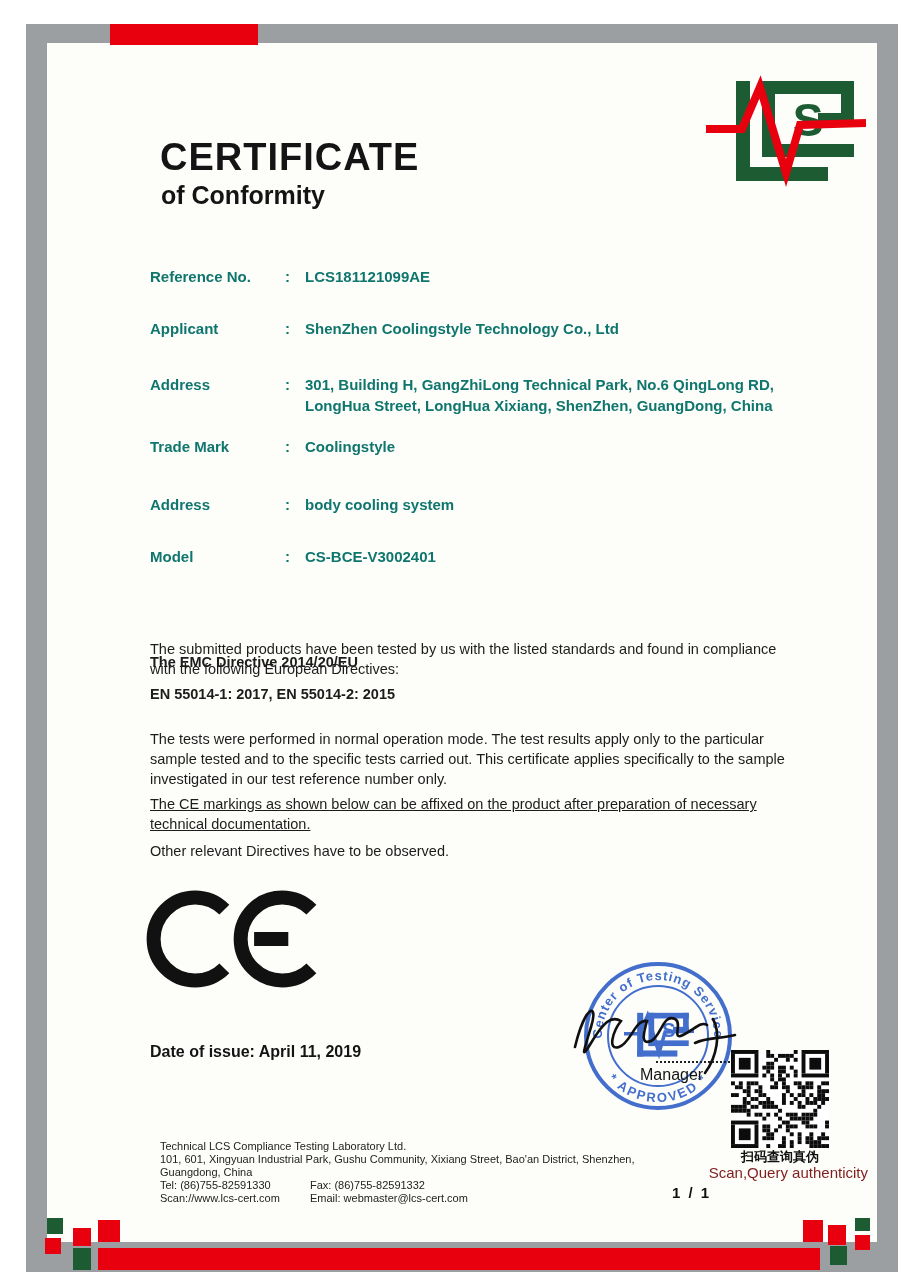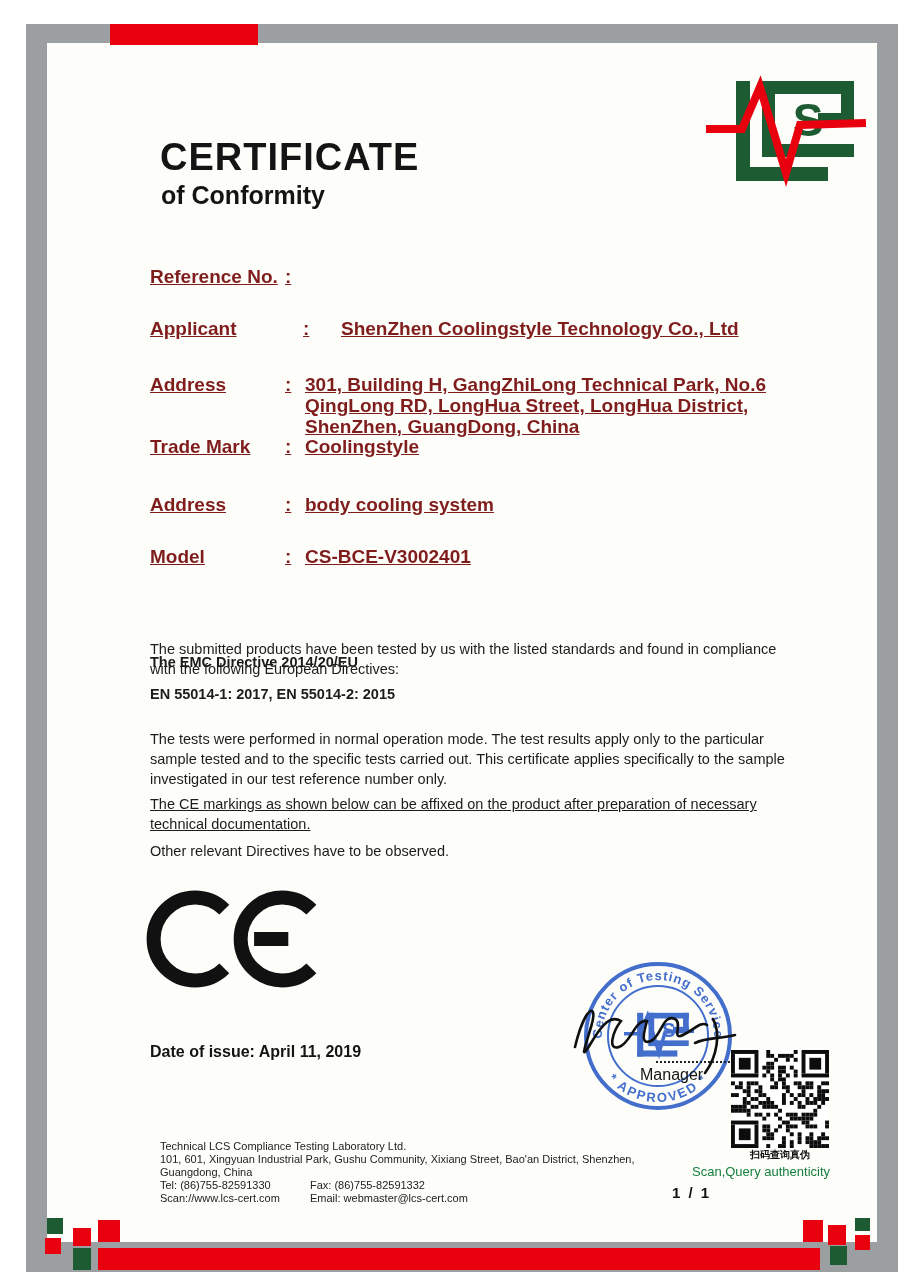--- a/index.html
+++ b/index.html
@@ -9,34 +9,34 @@
   
   #paper{left:47px;top:43px;width:830px;height:1199px;background:#fdfdfa;}
   
   #frame{left:26px;top:24px;width:872px;height:1248px;border:solid #9c9fa2;border-width:19px 21px 30px 21px;box-sizing:border-box;}
   .red{background:#e8000f;}
   .green{background:#1d5c33;}
   
   #title-main{left:160px;top:136px;font-size:38px;font-weight:bold;letter-spacing:1px;color:#141414;}
   #title-sub{left:161px;top:181px;font-size:25px;font-weight:bold;color:#141414;}
   
-  .field-row{left:150px;width:640px;display:flex;font-size:19px;font-weight:bold;line-height:21px;color:#7f1d1d;text-decoration:underline;}
+  .field-row{left:150px;width:640px;display:flex;font-size:15px;font-weight:bold;line-height:21px;color:#0f766e;}
   .field-label{width:135px;flex:0 0 135px;}
   .field-colon{width:20px;flex:0 0 20px;}
   .field-value{flex:1;}
   
   .para{left:150px;width:640px;font-size:14.5px;line-height:20px;color:#1c1c1c;}
   .para.bold{font-weight:bold;}
   
   .foot{font-size:11px;line-height:13px;color:#222;}
   .foot-row{display:flex;}
   .foot-col1{width:150px;flex:0 0 150px;}
   #page-number{left:672px;top:1184px;font-size:15px;font-weight:bold;letter-spacing:2px;color:#111;}
-  #qr-caption-zh{left:700px;top:1148px;width:160px;text-align:center;font-size:10px;font-weight:bold;color:#111;}
-  #qr-caption-en{left:692px;top:1164px;width:176px;text-align:left;font-size:13px;color:#15803d;}
+  #qr-caption-zh{left:700px;top:1148px;width:160px;text-align:center;font-size:13px;font-weight:bold;color:#111;}
+  #qr-caption-en{left:692px;top:1164px;width:176px;text-align:right;font-size:15px;color:#7f1d1d;}
   #manager-label{left:640px;top:1066px;font-size:16px;color:#151515;}
   #dotted-line{left:656px;top:1061px;width:94px;border-top:2px dotted #222;}
   #date-issue{left:150px;top:1043px;font-size:16px;font-weight:bold;color:#141414;}
   svg text{font-family:"Liberation Sans","DejaVu Sans",sans-serif;}
 </style>
 </head>
 <body>
 
 <div id="page">
 
@@ -90,30 +90,31 @@
   <svg class="abs" style="left:706px;top:75px;--emblem:#1d5c33;--pulse:#e8000f;" width="160" height="118" viewBox="0 0 160 118">
     <use href="#lcs-emblem" width="160" height="118"></use>
   </svg>
 
   <div class="abs" id="title-sub">of Conformity</div>
   <div class="abs" id="title-main">CERTIFICATE</div>
 
   <div class="abs field-row" style="top:266px;">
     <span class="field-label">Reference No.</span>
     <span class="field-colon">:</span>
-  </div>
-  <div class="abs field-row" style="top:318px;gap:18px;">
+    <span class="field-value">LCS181121099AE</span>
+  </div>
+  <div class="abs field-row" style="top:318px;">
     <span class="field-label">Applicant</span>
     <span class="field-colon">:</span>
     <span class="field-value">ShenZhen Coolingstyle Technology Co., Ltd</span>
   </div>
   <div class="abs field-row" style="top:374px;">
     <span class="field-label">Address</span>
     <span class="field-colon">:</span>
-    <span class="field-value" style="flex:0 0 475px;">301, Building H, GangZhiLong Technical Park, No.6 QingLong RD, LongHua Street, LongHua District, ShenZhen, GuangDong, China</span>
+    <span class="field-value" style="flex:0 0 475px;">301, Building H, GangZhiLong Technical Park, No.6 QingLong RD, LongHua Street, LongHua Xixiang, ShenZhen, GuangDong, China</span>
   </div>
   <div class="abs field-row" style="top:436px;">
     <span class="field-label">Trade Mark</span>
     <span class="field-colon">:</span>
     <span class="field-value">Coolingstyle</span>
   </div>
   <div class="abs field-row" style="top:494px;">
     <span class="field-label">Address</span>
     <span class="field-colon">:</span>
     <span class="field-value">body cooling system</span>

